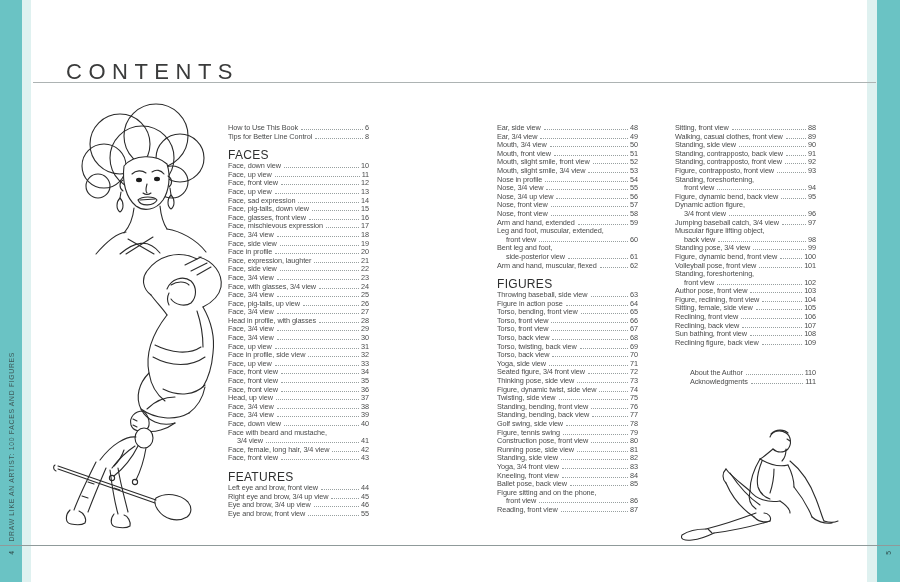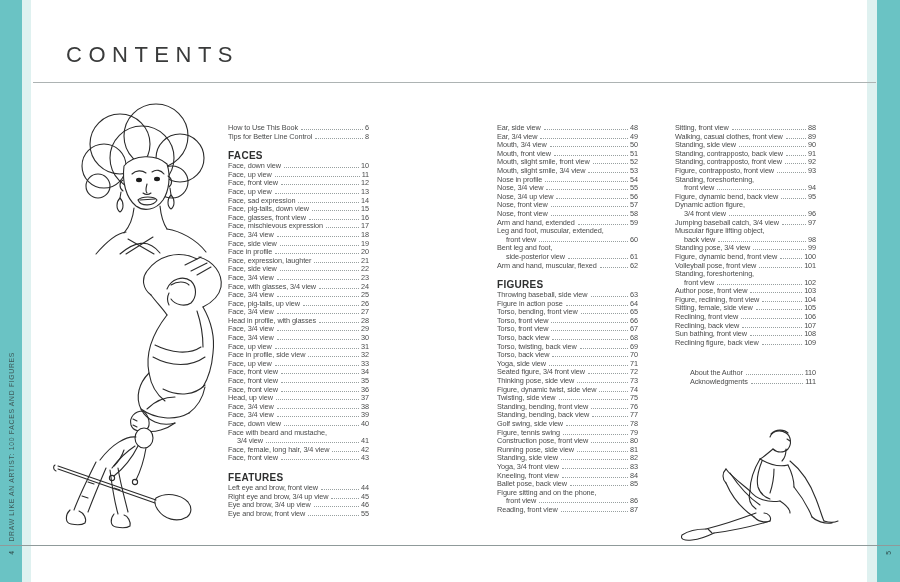--- a/index.html
+++ b/index.html
@@ -7,38 +7,38 @@
               font-family:"Liberation Sans", sans-serif; }
   .spread { position:relative; width:900px; height:582px; background:#fff; }
 
   
   .band-left  { position:absolute; left:0; top:0; width:22px; height:582px; background:var(--accent-teal); }
   .band-left-light  { position:absolute; left:22px; top:0; width:9px; height:582px; background:var(--light-teal); }
   .band-right { position:absolute; right:0; top:0; width:23px; height:582px; background:var(--accent-teal); }
   .band-right-light { position:absolute; right:23px; top:0; width:10px; height:582px; background:var(--light-teal); }
 
   
-  .title { position:absolute; left:66px; top:42px; font-size:22px; letter-spacing:6.5px;
+  .title { position:absolute; left:66px; top:59px; font-size:22px; letter-spacing:6.5px;
            color:var(--text-dark); font-weight:400; }
   .title-rule  { position:absolute; left:33px; right:24px; top:82px; border-top:1.5px solid var(--rule-gray); }
   .bottom-rule { position:absolute; left:0; right:0; top:545px; border-top:1px solid #8f9a9a; }
 
   
   .spine { position:absolute; left:0; bottom:40px; width:22px; display:flex; justify-content:center; }
   .spine span { writing-mode:vertical-rl; transform:rotate(180deg); font-size:6.8px;
                 letter-spacing:.7px; color:#3d5a59; white-space:nowrap; }
   .folio { position:absolute; top:551px; width:22px; display:flex; justify-content:center; }
   .folio.left { left:0; } .folio.right { right:0; width:23px; }
   .folio span { writing-mode:vertical-rl; transform:rotate(180deg); font-size:6.8px; color:#2e4a49; }
 
   
   .toc-column { position:absolute; top:124px; width:141px; font-size:7.3px; line-height:8.6px;
                 color:var(--text-body); letter-spacing:-0.1px; }
   .toc-col-0 { left:228px; } .toc-col-1 { left:497px; } .toc-col-2 { left:675px; }
-  .toc-heading { font-weight:bold; font-size:10px; line-height:9px; margin:10px 0 2px;
+  .toc-heading { font-weight:normal; font-size:12px; line-height:9px; margin:10px 0 2px;
                  color:#2e2f2f; letter-spacing:.3px; }
   .toc-block.gap { margin-top:22px;margin-left:15px; }
   .entry { display:flex; align-items:baseline; }
   .entry .lbl { white-space:nowrap; }
   .entry .dots { flex:1; min-width:6px; margin:0 2px 1.5px 3px; border-bottom:1px dotted #98a0a0; }
   .entry .pg { white-space:nowrap; }
   .entry.indent { padding-left:9px; }
   .entry-wrap { white-space:nowrap; }
 
   

